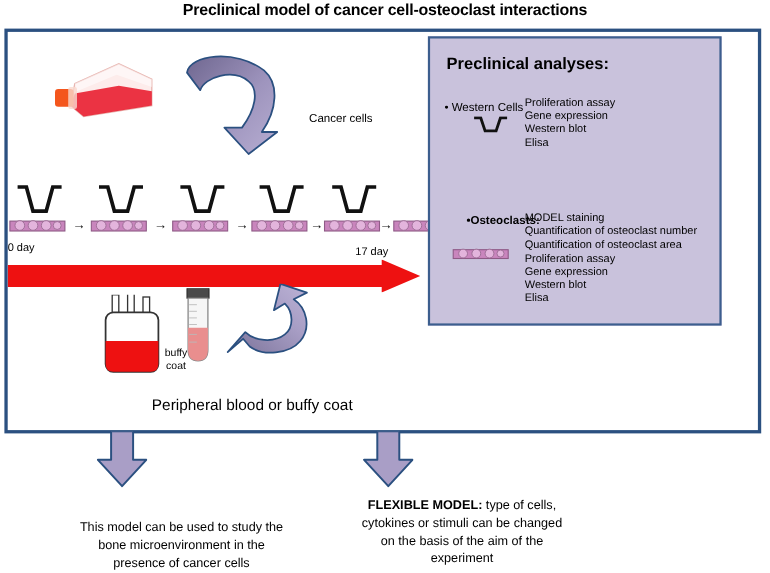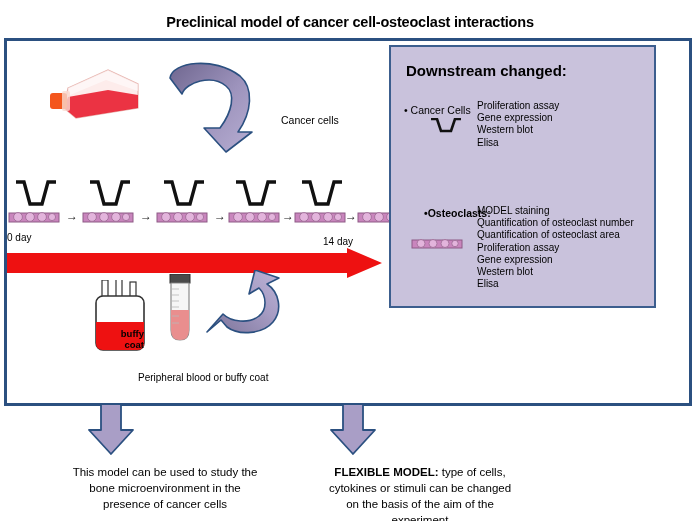--- a/index.html
+++ b/index.html
@@ -1,18 +1,18 @@
 <!DOCTYPE html>
 <html><head>
 <meta charset="utf-8">
 <style>
   html,body{margin:0;padding:0;background:#ffffff;}
   body{width:700px;height:521px;position:relative;overflow:hidden;
        font-family:"Liberation Sans",sans-serif;color:#000;}
-  .abs{position:absolute;margin-top:12px;}
+  .abs{position:absolute;}
 
   
   #title{left:0;top:2px;width:700px;text-align:center;
          font-size:14.5px;font-weight:bold;letter-spacing:-0.2px;}
 
   
   #frame{left:4px;top:26px;width:688px;height:368px;
          border:3px solid #2b5080;background:#fff;box-sizing:border-box;}
 
   
@@ -45,33 +45,33 @@
   .unit .cells{position:absolute;left:0;top:30px;width:52px;height:14px;}
   .chev{position:absolute;top:198px;font-size:12px;line-height:12px;color:#111;}
 
   
   #tl-0{left:7px;top:220px;font-size:10px;}
   #tl-14{left:323px;top:224px;font-size:10px;}
   #timeline{left:7px;top:236px;width:375px;height:30px;}
 
   
   #bag{left:88px;top:268px;width:64px;height:72px;}
-  #bagtxt{left:96px;top:316px;width:48px;text-align:right;
-          font-size:9.5px;line-height:11px;font-weight:bold;white-space:pre-line;}
+  #bagtxt{left:96px;top:316px;width:48px;text-align:center;
+          font-size:9.5px;line-height:11px;font-weight:normal;white-space:pre-line;padding-left:40px;}
   #tube{left:160px;top:262px;width:40px;height:70px;}
   #arr-blood{left:205px;top:258px;width:96px;height:80px;}
-  #blood-lab{left:138px;top:360px;font-size:10px;}
+  #blood-lab{left:138px;top:360px;font-size:14px;}
 
   
   #dn1{left:88px;top:392px;width:46px;height:52px;}
   #dn2{left:330px;top:392px;width:46px;height:52px;}
 
   
   .cap{font-size:11.5px;line-height:16px;text-align:center;white-space:pre-line;}
-  #cap1{left:10px;top:452px;width:310px;}
+  #cap1{left:10px;top:472px;width:310px;}
   #cap2{left:270px;top:452px;width:300px;}
   #cap2 b{font-weight:bold;}
 </style>
 </head>
 <body>
 
 <div class="abs" id="title">Preclinical model of cancer cell-osteoclast interactions</div>
 
 <div class="abs" id="frame"></div>
 
@@ -174,21 +174,21 @@
   <svg class="cells" viewBox="0 0 52 14">
     <rect x="1" y="3" width="50" height="9" fill="#c985bd" stroke="#8e5a86" stroke-width="1"></rect>
     <circle cx="10" cy="7" r="4.4" fill="#e3b4dc" stroke="#9a6b93" stroke-width="0.8"></circle>
     <circle cx="22" cy="7" r="4.4" fill="#e3b4dc" stroke="#9a6b93" stroke-width="0.8"></circle>
     <circle cx="34" cy="7" r="4.4" fill="#e3b4dc" stroke="#9a6b93" stroke-width="0.8"></circle>
     <circle cx="44" cy="7" r="3.6" fill="#e3b4dc" stroke="#9a6b93" stroke-width="0.8"></circle>
   </svg>
 </div>
 
 <div class="abs" id="tl-0">0 day</div>
-<div class="abs" id="tl-14">14 day</div>
+<div class="abs" id="tl-14">17 day</div>
 <div class="abs" id="timeline">
   <svg viewBox="0 0 375 30" width="375" height="30">
     <polygon points="0,5 340,5 340,0 375,15 340,30 340,25 0,25" fill="#ee1111"></polygon>
   </svg>
 </div>
 
 <div class="abs" id="bag">
   <svg viewBox="0 0 64 72" width="64" height="72">
     <rect x="14" y="0" width="6" height="18" fill="#fff" stroke="#333" stroke-width="1.2"></rect>
     <rect x="28" y="-4" width="6" height="22" fill="#fff" stroke="#333" stroke-width="1.2"></rect>
@@ -225,23 +225,23 @@
         <stop offset="100%" stop-color="#bcb3d6"></stop>
       </linearGradient>
     </defs>
     <path d="M2,62 L16,50 L22,57 C34,66 58,64 68,52 C78,40 74,22 62,14 L74,8 L50,0 L44,24 L54,18
              C62,26 62,40 54,46 C44,54 26,52 18,44 Z" fill="url(#gp2)" stroke="#2b5080" stroke-width="1.6" stroke-linejoin="round"></path>
   </svg>
 </div>
 <div class="abs" id="blood-lab">Peripheral blood or buffy coat</div>
 
 <div class="abs" id="panel"></div>
-<div class="abs" id="panel-title">Downstream changed:</div>
-
-<div class="abs" id="cc-label">• Cancer Cells</div>
+<div class="abs" id="panel-title">Preclinical analyses:</div>
+
+<div class="abs" id="cc-label">• Western Cells</div>
 <div class="abs" id="cc-well">
   <svg viewBox="0 0 34 16" width="34" height="16">
     <path d="M2,1 L8,1 L12,13 L22,13 L26,1 L32,1" fill="none" stroke="#111" stroke-width="2.6"></path>
   </svg>
 </div>
 <div class="abs analysis-list" id="cc-list">Proliferation assay
 Gene expression
 Western blot
 Elisa</div>
 

